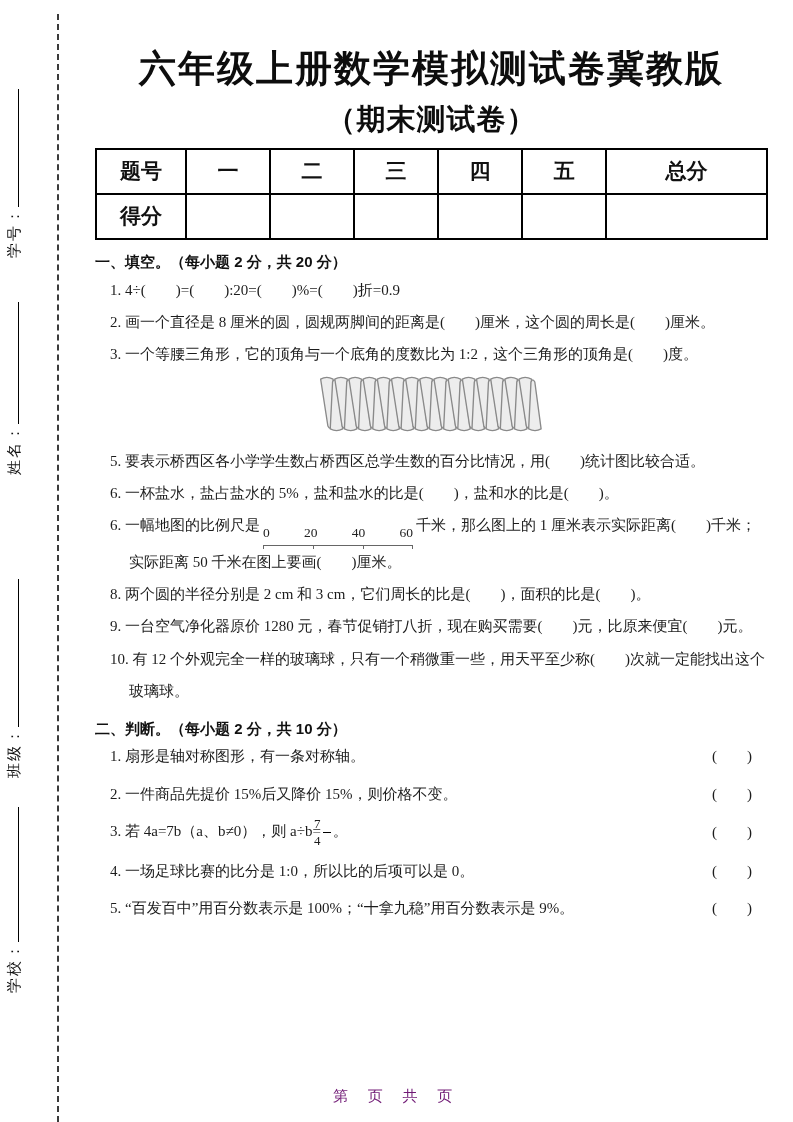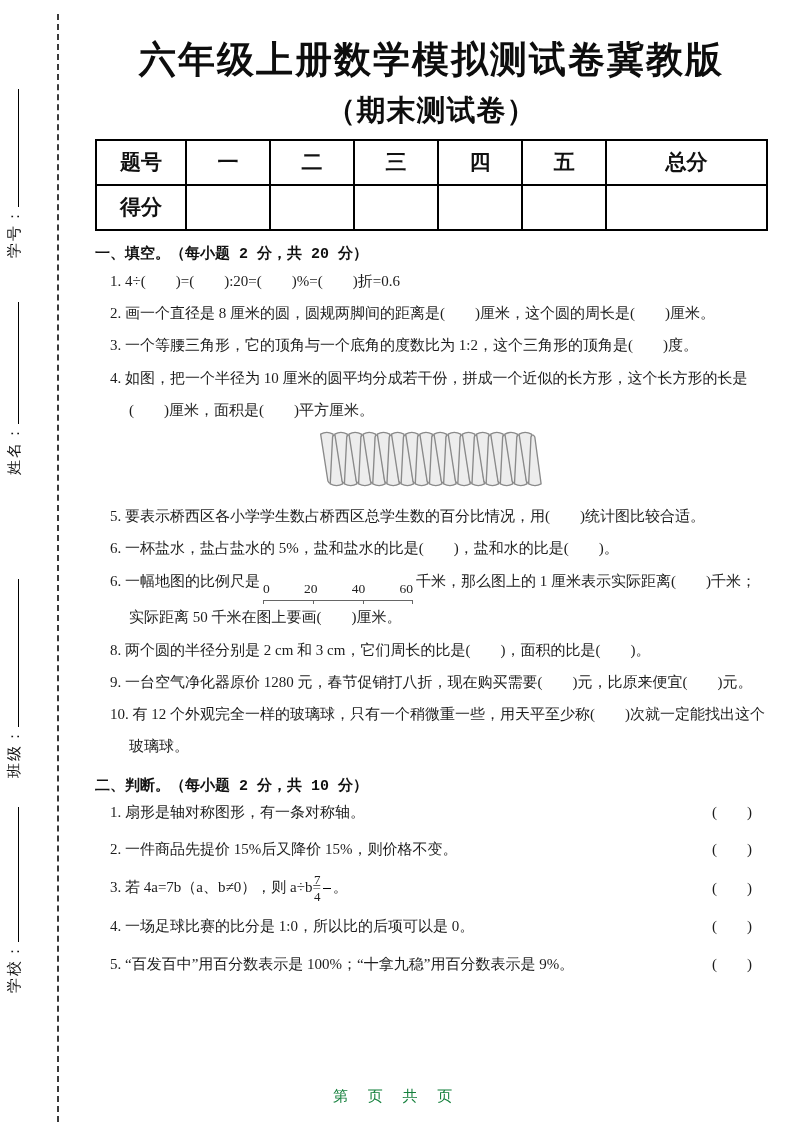--- a/index.html
+++ b/index.html
@@ -25,21 +25,21 @@
     display:flex; align-items:baseline;
     height:22px;
     font-size:15px; letter-spacing:2px; color:#111;
   }
   .side-blank {
     display:inline-block; height:15px;
     border-bottom:1.5px solid #000;
   }
   
   .main {
-    position:absolute; left:95px; right:25px; top:6px;
+    position:absolute; left:95px; right:25px; top:15px;
   }
   .title {
     margin-top:30px;
     text-align:center;
     font-family:"Liberation Sans","DejaVu Sans",sans-serif;
     font-size:37px; font-weight:900; letter-spacing:2px;
     line-height:1.3; color:#0d0d0d;
   }
   .subtitle {
     margin-top:8px;
@@ -63,21 +63,21 @@
   }
   .score-table td {
     border:2px solid #000;
     height:45px;
     font-size:21px; font-weight:bold; color:#111;
   }
   .score-table td.first { width:90px; }
   
   .sec-heading {
     margin:13px 0 2px;
-    font-family:Liberation Mono, monospace;
+    font-family:Liberation Sans, sans-serif;
     font-size:15px; font-weight:bold; color:#111;
   }
   .q {
     padding-left:34px; text-indent:-19px;
     font-size:15px; line-height:2.15; color:#1c1c1c;
   }
   .jrow {
     display:flex; align-items:center;
     padding-left:34px; 
     font-size:15px; line-height:2.1; margin-bottom:6px; color:#1c1c1c;
@@ -103,21 +103,21 @@
   }
   .sb-rule { display:block; position:relative; border-bottom:1.3px solid #666; height:3px; }
   .sb-rule i { position:absolute; bottom:-4px; width:1px; height:4px; background:#666; }
   .sb-rule .t0{left:0} .sb-rule .t1{left:33.3%} .sb-rule .t2{left:66.6%} .sb-rule .t3{right:0}
   .sb-unit { text-indent:0;font-family:Liberation Mono, monospace; }
   
   .figure { text-align:center; margin:2px 0 6px; }
   
   .footer {
     position:absolute; left:0; right:0; bottom:16px;
-    text-align:center; font-size:15px; letter-spacing:8px; color:#15803d;
+    text-align:center; font-size:15px; letter-spacing:8px; color:#701a75;
   }
 </style>
 </head>
 <body>
 
 <div class="page">
 
   <div class="dashed-line"></div>
 
   <div class="side-field" style="top:236px;">
@@ -160,24 +160,23 @@
         <td></td>
         <td></td>
         <td></td>
         <td></td>
       </tr>
     </tbody>
       </table>
 
     <div class="sec-heading">一、填空。（每小题 2 分，共 20 分）</div>
 
-    <p class="q">1. 4÷(　　)=(　　):20=(　　)%=(　　)折=0.6</p>
+    <p class="q">1. 4÷(　　)=(　　):20=(　　)%=(　　)折=0.9</p>
     <p class="q">2. 画一个直径是 8 厘米的圆，圆规两脚间的距离是(　　)厘米，这个圆的周长是(　　)厘米。</p>
     <p class="q">3. 一个等腰三角形，它的顶角与一个底角的度数比为 1:2，这个三角形的顶角是(　　)度。</p>
-    <p class="q">4. 如图，把一个半径为 10 厘米的圆平均分成若干份，拼成一个近似的长方形，这个长方形的长是(　　)厘米，面积是(　　)平方厘米。</p>
 
     <div class="figure">
       <svg id="sector-svg" width="226" height="62" viewBox="0 0 236 62">
         <g id="wedge-group" transform="translate(1,1) skewX(3)" fill="#ededed" stroke="#8a8a8a" stroke-width="1.4" stroke-linejoin="round">
             <path d="M0.5,4 Q7.0,0.5 13.5,4 L9.5,53 Q7.5,57.5 5.5,53 Z"></path>
             <path d="M7.8,56 Q14.3,59.5 20.8,56 L16.8,7 Q14.8,2.5 12.8,7 Z"></path>
             <path d="M15.3,4 Q21.8,0.5 28.3,4 L24.3,53 Q22.3,57.5 20.3,53 Z"></path>
             <path d="M22.6,56 Q29.1,59.5 35.6,56 L31.6,7 Q29.6,2.5 27.6,7 Z"></path>
             <path d="M30.1,4 Q36.6,0.5 43.1,4 L39.1,53 Q37.1,57.5 35.1,53 Z"></path>
             <path d="M37.4,56 Q43.9,59.5 50.4,56 L46.4,7 Q44.4,2.5 42.4,7 Z"></path>

